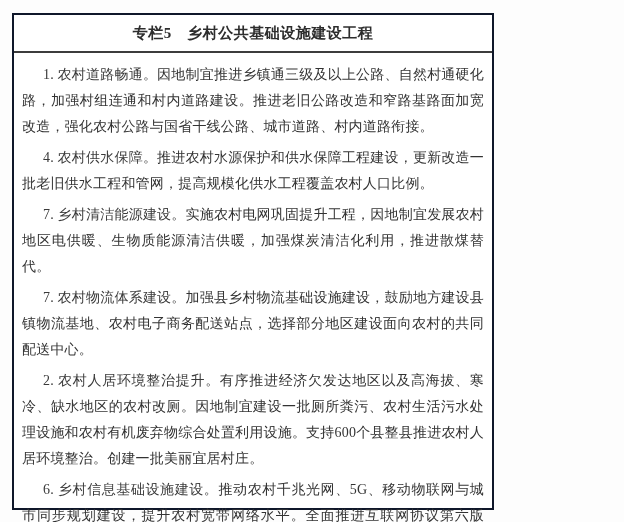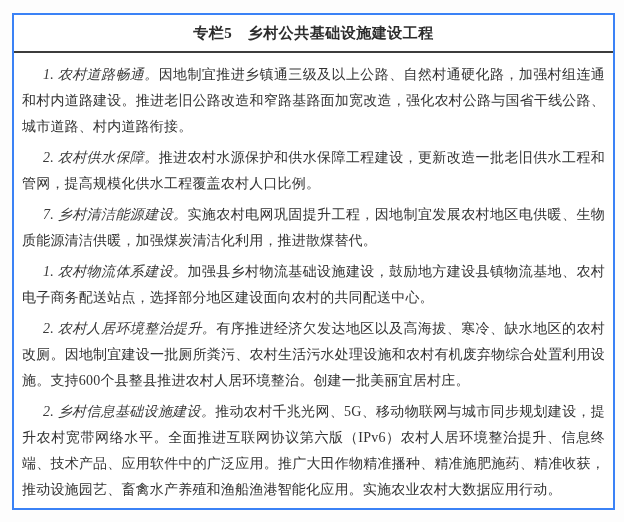--- a/index.html
+++ b/index.html
@@ -8,24 +8,24 @@
     height: 522px;
     background: #fdfdfd;
     position: relative;
     font-family: "Liberation Serif", "DejaVu Serif", serif;
     overflow: hidden;
   }
   .panel {
     position: absolute;
     left: 12px;
     top: 13px;
-    width: 603px;
+    width: 482px;
     height: 497px;
     box-sizing: border-box;
-    border: 2px solid #3b82f6;
+    border: 2px solid #0f172a;
     background: #ffffff;
   }
   .panel-header {
     height: 38px;
     box-sizing: border-box;
     border-bottom: 2px solid #3c3c3c;
     display: flex;
     align-items: center;
     justify-content: center;
   }
@@ -42,43 +42,42 @@
   .item {
     margin: 5px 0;
     font-size: 14px;
     line-height: 26px;
     color: #333333;
     text-align: justify;
     text-indent: 21px;
     letter-spacing: 0.2px;
   }
   .item .lead {
-    font-style: italic;
     color: #3a3a3a;
   }
 </style>
 </head>
 <body>
 
 <div class="page">
   <div class="panel">
 
     <div class="panel-header">
       <div class="panel-title">专栏5　乡村公共基础设施建设工程</div>
     </div>
 
     <div class="panel-body">
 
       <p class="item"><span class="lead">1. 农村道路畅通。</span><span>因地制宜推进乡镇通三级及以上公路、自然村通硬化路，加强村组连通和村内道路建设。推进老旧公路改造和窄路基路面加宽改造，强化农村公路与国省干线公路、城市道路、村内道路衔接。</span></p>
 
-      <p class="item"><span class="lead">2. 农村供水保障。</span><span>推进农村水源保护和供水保障工程建设，更新改造一批老旧供水工程和管网，提高规模化供水工程覆盖农村人口比例。</span></p>
+      <p class="item"><span class="lead">4. 农村供水保障。</span><span>推进农村水源保护和供水保障工程建设，更新改造一批老旧供水工程和管网，提高规模化供水工程覆盖农村人口比例。</span></p>
 
       <p class="item"><span class="lead">7. 乡村清洁能源建设。</span><span>实施农村电网巩固提升工程，因地制宜发展农村地区电供暖、生物质能源清洁供暖，加强煤炭清洁化利用，推进散煤替代。</span></p>
 
-      <p class="item"><span class="lead">1. 农村物流体系建设。</span><span>加强县乡村物流基础设施建设，鼓励地方建设县镇物流基地、农村电子商务配送站点，选择部分地区建设面向农村的共同配送中心。</span></p>
+      <p class="item"><span class="lead">7. 农村物流体系建设。</span><span>加强县乡村物流基础设施建设，鼓励地方建设县镇物流基地、农村电子商务配送站点，选择部分地区建设面向农村的共同配送中心。</span></p>
 
       <p class="item"><span class="lead">2. 农村人居环境整治提升。</span><span>有序推进经济欠发达地区以及高海拔、寒冷、缺水地区的农村改厕。因地制宜建设一批厕所粪污、农村生活污水处理设施和农村有机废弃物综合处置利用设施。支持600个县整县推进农村人居环境整治。创建一批美丽宜居村庄。</span></p>
 
-      <p class="item"><span class="lead">2. 乡村信息基础设施建设。</span><span>推动农村千兆光网、5G、移动物联网与城市同步规划建设，提升农村宽带网络水平。全面推进互联网协议第六版（IPv6）农村人居环境整治提升、信息终端、技术产品、应用软件中的广泛应用。推广大田作物精准播种、精准施肥施药、精准收获，推动设施园艺、畜禽水产养殖和渔船渔港智能化应用。实施农业农村大数据应用行动。</span></p>
+      <p class="item"><span class="lead">6. 乡村信息基础设施建设。</span><span>推动农村千兆光网、5G、移动物联网与城市同步规划建设，提升农村宽带网络水平。全面推进互联网协议第六版（IPv6）农村人居环境整治提升、信息终端、技术产品、应用软件中的广泛应用。推广大田作物精准播种、精准施肥施药、精准收获，推动设施园艺、畜禽水产养殖和渔船渔港智能化应用。实施农业农村大数据应用行动。</span></p>
 
     </div>
   </div>
 </div>
 
 </body></html>

